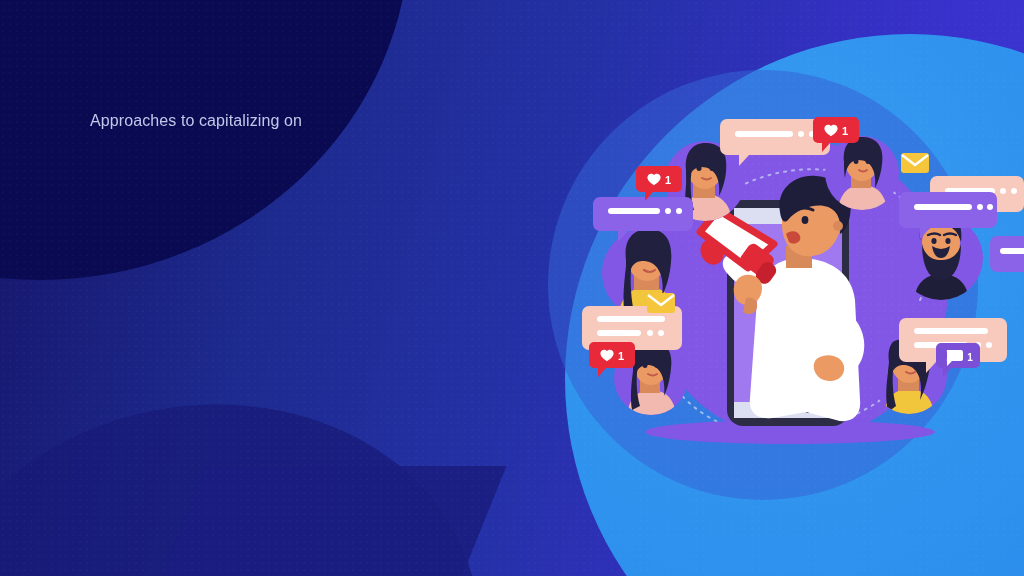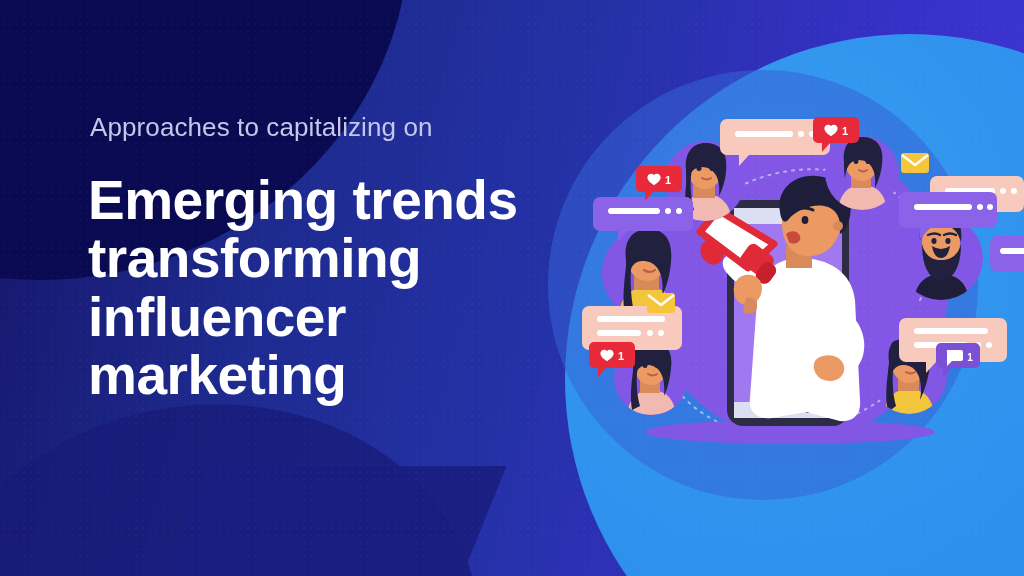--- a/index.html
+++ b/index.html
@@ -95,23 +95,23 @@
   
   .copy {
     position: absolute;
     left: 88px;
     top: 112px;
     width: 470px;
     z-index: 20;
   }
   .kicker {
     color: #c3c8ea;
-    font-size: 26px;
+    font-size: 16px;
     letter-spacing: .1px;
-    margin: 0 0 28px 2px;
+    margin: 0 0 12px 2px;
     font-weight: 400;
   }
   .headline {
     color: #ffffff;
     font-size: 55px;
     line-height: 1.06;
     font-weight: 700;
     margin: 0;
     letter-spacing: -0.5px;
   }
@@ -131,26 +131,20 @@
     <div class="shape-bottomleft-dark"></div>
     <div class="shape-corner-bl"></div>
     <div class="circle-lightblue"></div>
     <div class="circle-midblue"></div>
     <div class="circle-purple"></div>
     <div class="dots"></div>
   </div>
 
   <div class="copy">
     <p class="kicker">Approaches to capitalizing on</p>
-    <h1 class="headline">
-      <span>Emerging trends</span>
-      <span>transforming</span>
-      <span>influencer</span>
-      <span>marketing</span>
-    </h1>
   </div>
 
   <div class="art">
   <svg width="1024" height="576" viewBox="0 0 1024 576" xmlns="http://www.w3.org/2000/svg">
     <defs>
       <clipPath id="clipA1">
             <circle cx="705" cy="181" r="40"></circle>
           </clipPath>
       <clipPath id="clipA2">
             <circle cx="862" cy="173" r="37"></circle>

